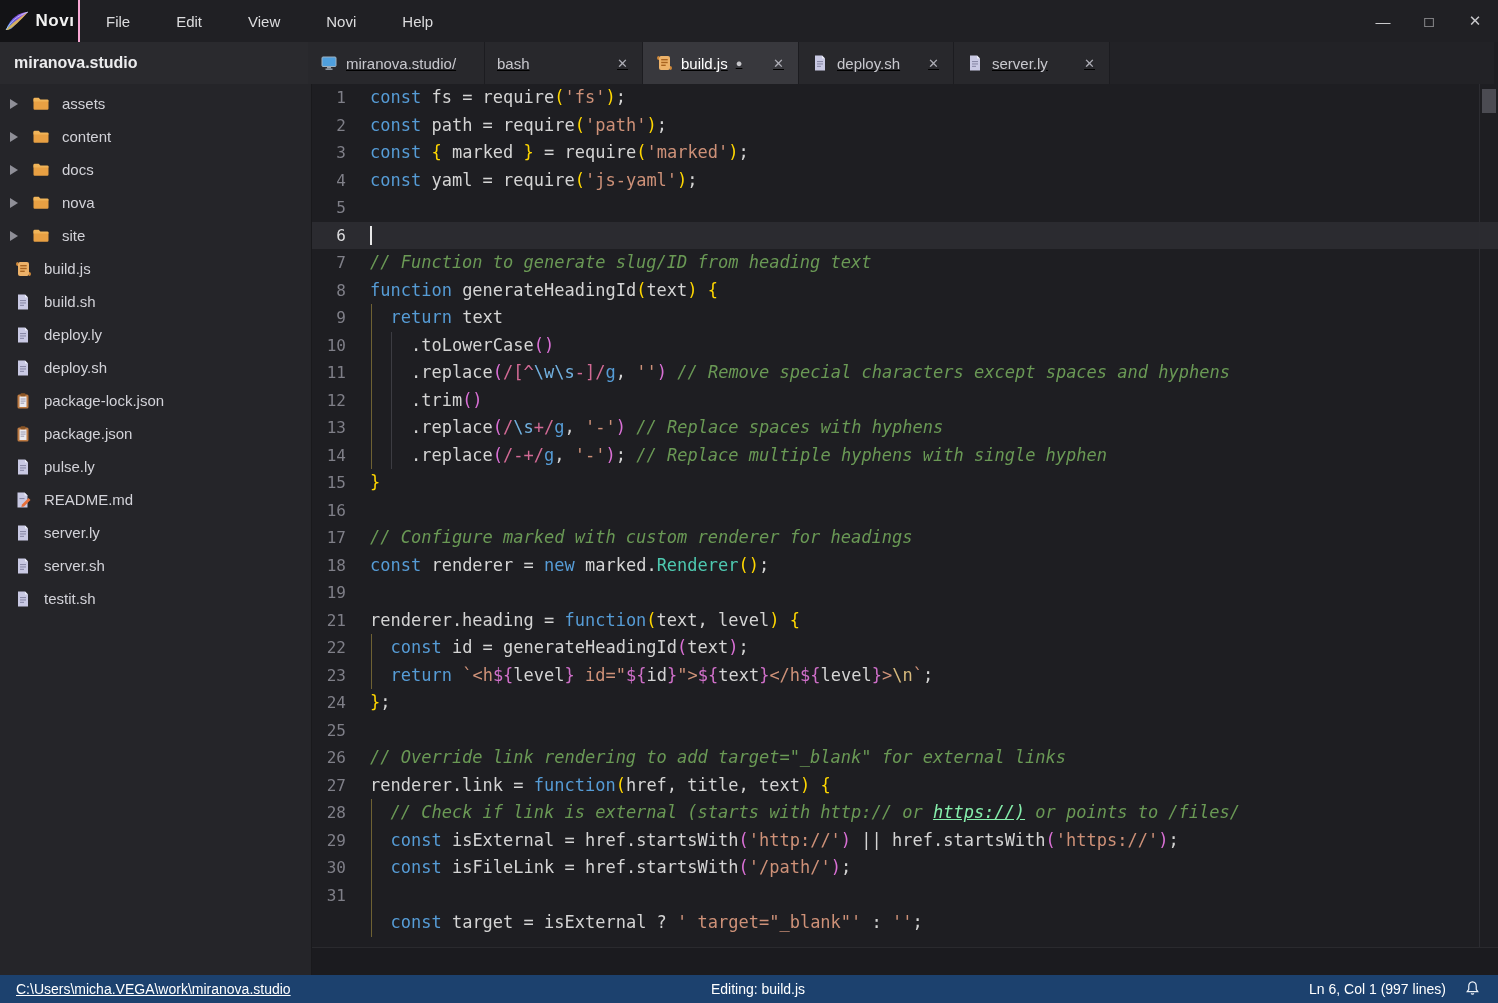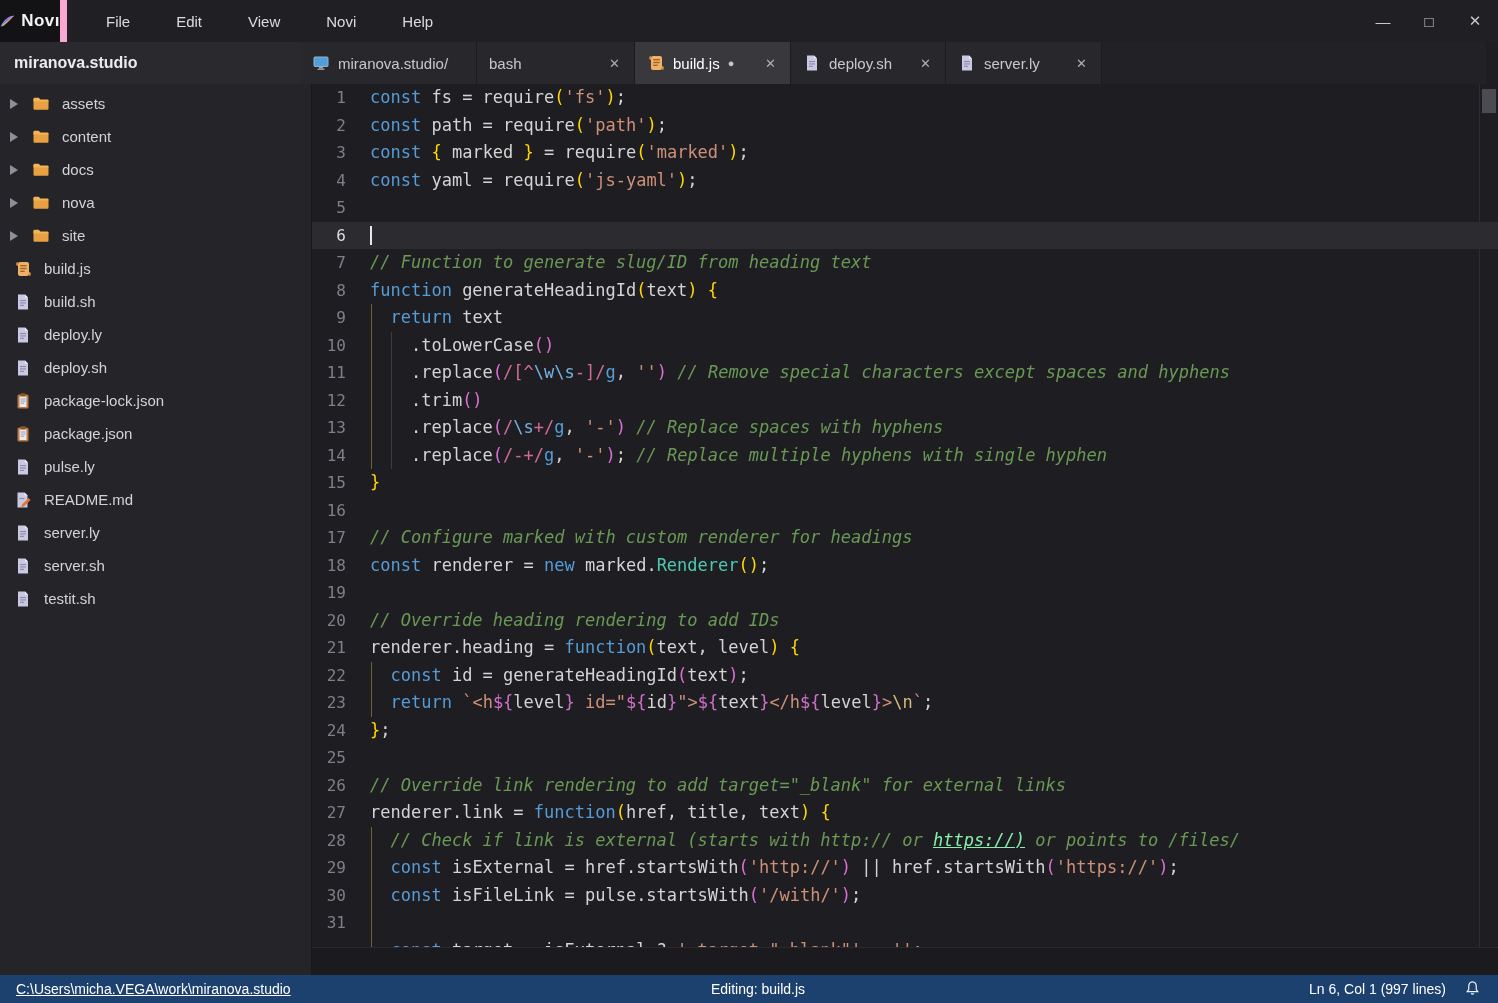--- a/index.html
+++ b/index.html
@@ -1,36 +1,36 @@
 <!DOCTYPE html>
 <html><head>
 <meta charset="utf-8">
 <style>
   * { margin:0; padding:0; box-sizing:border-box; }
   html,body { width:1498px; height:1003px; overflow:hidden; background:#1e1e22;
               font-family:"Liberation Sans", sans-serif; }
 
   
   #titlebar { position:absolute; left:0; top:0; width:1498px; height:42px; background:#202024; }
-  #logo-box { position:absolute; left:0; top:0; width:67px; height:42px; background:#131316;
-              border-right:7px solid #f9a8d4; display:flex; align-items:center; justify-content:center; gap:6px; }
+  #logo-box { position:absolute; left:0; top:0; width:80px; height:42px; background:#131316;
+              border-right:2px solid #f9a8d4; display:flex; align-items:center; justify-content:center; gap:6px; }
   #logo-box .brand { color:#f2f2f2; font-weight:bold; font-size:17px; letter-spacing:.5px; }
   #menus { position:absolute; left:96px; top:0; height:42px; display:flex; align-items:center; gap:26px; }
   .menu-item { color:#dcdcde; font-size:15px; padding:4px 10px; cursor:default; }
   #win-controls { position:absolute; right:0; top:0; height:42px; display:flex; }
   .win-btn { width:46px; height:42px; display:flex; align-items:center; justify-content:center;
              color:#c9c9cc; font-size:15px; }
 
   
   #row2 { position:absolute; left:0; top:42px; width:1494px; height:42px; }
   #sidebar-header { position:absolute; left:0; top:0; width:312px; height:42px; background:#2a2a2e;
                     display:flex; align-items:center; padding-left:14px; color:#ececee;
                     font-weight:bold; font-size:16px; }
-  #tabbar { position:absolute; left:300px; top:0; width:1186px; height:42px; background:#222226;
-            display:flex; }
+  #tabbar { position:absolute; left:308px; top:0; width:1186px; height:42px; background:#222226;
+            display:flex;text-decoration:underline; }
   .tab { height:42px; display:flex; align-items:center; padding:0 12px; gap:8px;
          background:#28282c; border-right:1px solid #1c1c20; color:#c8c8ce; font-size:15px; }
   .tab.active { background:#38383d; color:#ffffff; }
   .tab .close { margin-left:auto; color:#aeaeb6; font-size:13px; padding:0 2px; }
   .tab .dot { color:#c6c6ca; font-size:11px; }
   .tab:nth-child(1){ width:177px; } .tab:nth-child(2){ width:158px; }
   .tab:nth-child(3){ width:156px; } .tab:nth-child(4){ width:155px; }
   .tab:nth-child(5){ width:156px; }
 
   
@@ -369,31 +369,30 @@
     <div class="code-line"><span class="ln">10</span><span class="guide g-gold" style="left: 59px;"></span><span class="guide g-gray" style="left: 79.46px;"></span><span class="s-pl">    .toLowerCase</span><span class="s-b2">()</span></div>
     <div class="code-line"><span class="ln">11</span><span class="guide g-gold" style="left: 59px;"></span><span class="guide g-gray" style="left: 79.46px;"></span><span class="s-pl">    .replace</span><span class="s-b2">(</span><span class="s-rx">/[^</span><span class="s-esc">\w</span><span class="s-esc">\s</span><span class="s-rx">-]/</span><span class="s-flg">g</span><span class="s-pl">, </span><span class="s-str">''</span><span class="s-b2">)</span><span class="s-pl"> </span><span class="s-cm">// Remove special characters except spaces and hyphens</span></div>
     <div class="code-line"><span class="ln">12</span><span class="guide g-gold" style="left: 59px;"></span><span class="guide g-gray" style="left: 79.46px;"></span><span class="s-pl">    .trim</span><span class="s-b2">()</span></div>
     <div class="code-line"><span class="ln">13</span><span class="guide g-gold" style="left: 59px;"></span><span class="guide g-gray" style="left: 79.46px;"></span><span class="s-pl">    .replace</span><span class="s-b2">(</span><span class="s-rx">/</span><span class="s-esc">\s</span><span class="s-rx">+/</span><span class="s-flg">g</span><span class="s-pl">, </span><span class="s-str">'-'</span><span class="s-b2">)</span><span class="s-pl"> </span><span class="s-cm">// Replace spaces with hyphens</span></div>
     <div class="code-line"><span class="ln">14</span><span class="guide g-gold" style="left: 59px;"></span><span class="guide g-gray" style="left: 79.46px;"></span><span class="s-pl">    .replace</span><span class="s-b2">(</span><span class="s-rx">/-+/</span><span class="s-flg">g</span><span class="s-pl">, </span><span class="s-str">'-'</span><span class="s-b2">)</span><span class="s-pl">; </span><span class="s-cm">// Replace multiple hyphens with single hyphen</span></div>
     <div class="code-line"><span class="ln">15</span><span class="s-b1">}</span></div>
     <div class="code-line"><span class="ln">16</span></div>
     <div class="code-line"><span class="ln">17</span><span class="s-cm">// Configure marked with custom renderer for headings</span></div>
     <div class="code-line"><span class="ln">18</span><span class="s-kw">const</span><span class="s-pl"> renderer = </span><span class="s-kw">new</span><span class="s-pl"> marked.</span><span class="s-cls">Renderer</span><span class="s-b1">()</span><span class="s-pl">;</span></div>
     <div class="code-line"><span class="ln">19</span></div>
-    <div class="code-line"><span class="ln">20</span><span class="s-cm">// Override heading rendering to add IDs</span></div>
     <div class="code-line"><span class="ln">21</span><span class="s-pl">renderer.heading = </span><span class="s-kw">function</span><span class="s-b1">(</span><span class="s-pl">text, level</span><span class="s-b1">)</span><span class="s-pl"> </span><span class="s-b1">{</span></div>
     <div class="code-line"><span class="ln">22</span><span class="guide g-gold" style="left: 59px;"></span><span class="s-pl">  </span><span class="s-kw">const</span><span class="s-pl"> id = generateHeadingId</span><span class="s-b2">(</span><span class="s-pl">text</span><span class="s-b2">)</span><span class="s-pl">;</span></div>
     <div class="code-line"><span class="ln">23</span><span class="guide g-gold" style="left: 59px;"></span><span class="s-pl">  </span><span class="s-kw">return</span><span class="s-pl"> </span><span class="s-str">`&lt;h</span><span class="s-tp">${</span><span class="s-pl">level</span><span class="s-tp">}</span><span class="s-str"> id="</span><span class="s-tp">${</span><span class="s-pl">id</span><span class="s-tp">}</span><span class="s-str">"&gt;</span><span class="s-tp">${</span><span class="s-pl">text</span><span class="s-tp">}</span><span class="s-str">&lt;/h</span><span class="s-tp">${</span><span class="s-pl">level</span><span class="s-tp">}</span><span class="s-str">&gt;</span><span class="s-esg">\n</span><span class="s-str">`</span><span class="s-pl">;</span></div>
     <div class="code-line"><span class="ln">24</span><span class="s-b1">}</span><span class="s-pl">;</span></div>
     <div class="code-line"><span class="ln">25</span></div>
     <div class="code-line"><span class="ln">26</span><span class="s-cm">// Override link rendering to add target="_blank" for external links</span></div>
     <div class="code-line"><span class="ln">27</span><span class="s-pl">renderer.link = </span><span class="s-kw">function</span><span class="s-b1">(</span><span class="s-pl">href, title, text</span><span class="s-b1">)</span><span class="s-pl"> </span><span class="s-b1">{</span></div>
     <div class="code-line"><span class="ln">28</span><span class="guide g-gold" style="left: 59px;"></span><span class="s-pl">  </span><span class="s-cm">// Check if link is external (starts with http:// or </span><span class="s-cmu">https://)</span><span class="s-cm"> or points to /files/</span></div>
     <div class="code-line"><span class="ln">29</span><span class="guide g-gold" style="left: 59px;"></span><span class="s-pl">  </span><span class="s-kw">const</span><span class="s-pl"> isExternal = href.startsWith</span><span class="s-b2">(</span><span class="s-str">'http://'</span><span class="s-b2">)</span><span class="s-pl"> || href.startsWith</span><span class="s-b2">(</span><span class="s-str">'https://'</span><span class="s-b2">)</span><span class="s-pl">;</span></div>
-    <div class="code-line"><span class="ln">30</span><span class="guide g-gold" style="left: 59px;"></span><span class="s-pl">  </span><span class="s-kw">const</span><span class="s-pl"> isFileLink = pulse.startsWith</span><span class="s-b2">(</span><span class="s-str">'/with/'</span><span class="s-b2">)</span><span class="s-pl">;</span></div>
+    <div class="code-line"><span class="ln">30</span><span class="guide g-gold" style="left: 59px;"></span><span class="s-pl">  </span><span class="s-kw">const</span><span class="s-pl"> isFileLink = href.startsWith</span><span class="s-b2">(</span><span class="s-str">'/path/'</span><span class="s-b2">)</span><span class="s-pl">;</span></div>
     <div class="code-line"><span class="ln">31</span><span class="guide g-gold" style="left: 59px;"></span></div>
     <div class="code-line"><span class="ln"></span><span class="guide g-gold" style="left: 59px;"></span><span class="s-pl">  </span><span class="s-kw">const</span><span class="s-pl"> target = isExternal ? </span><span class="s-str">' target="_blank"'</span><span class="s-pl"> : </span><span class="s-str">''</span><span class="s-pl">;</span></div>
   </div>
 <div id="scroll-col">
   <div id="scroll-thumb"></div>
 </div>
 <div id="bottom-strip"></div>
 
 <div id="statusbar">
   <span id="status-path">C:\Users\micha.VEGA\work\miranova.studio</span>

